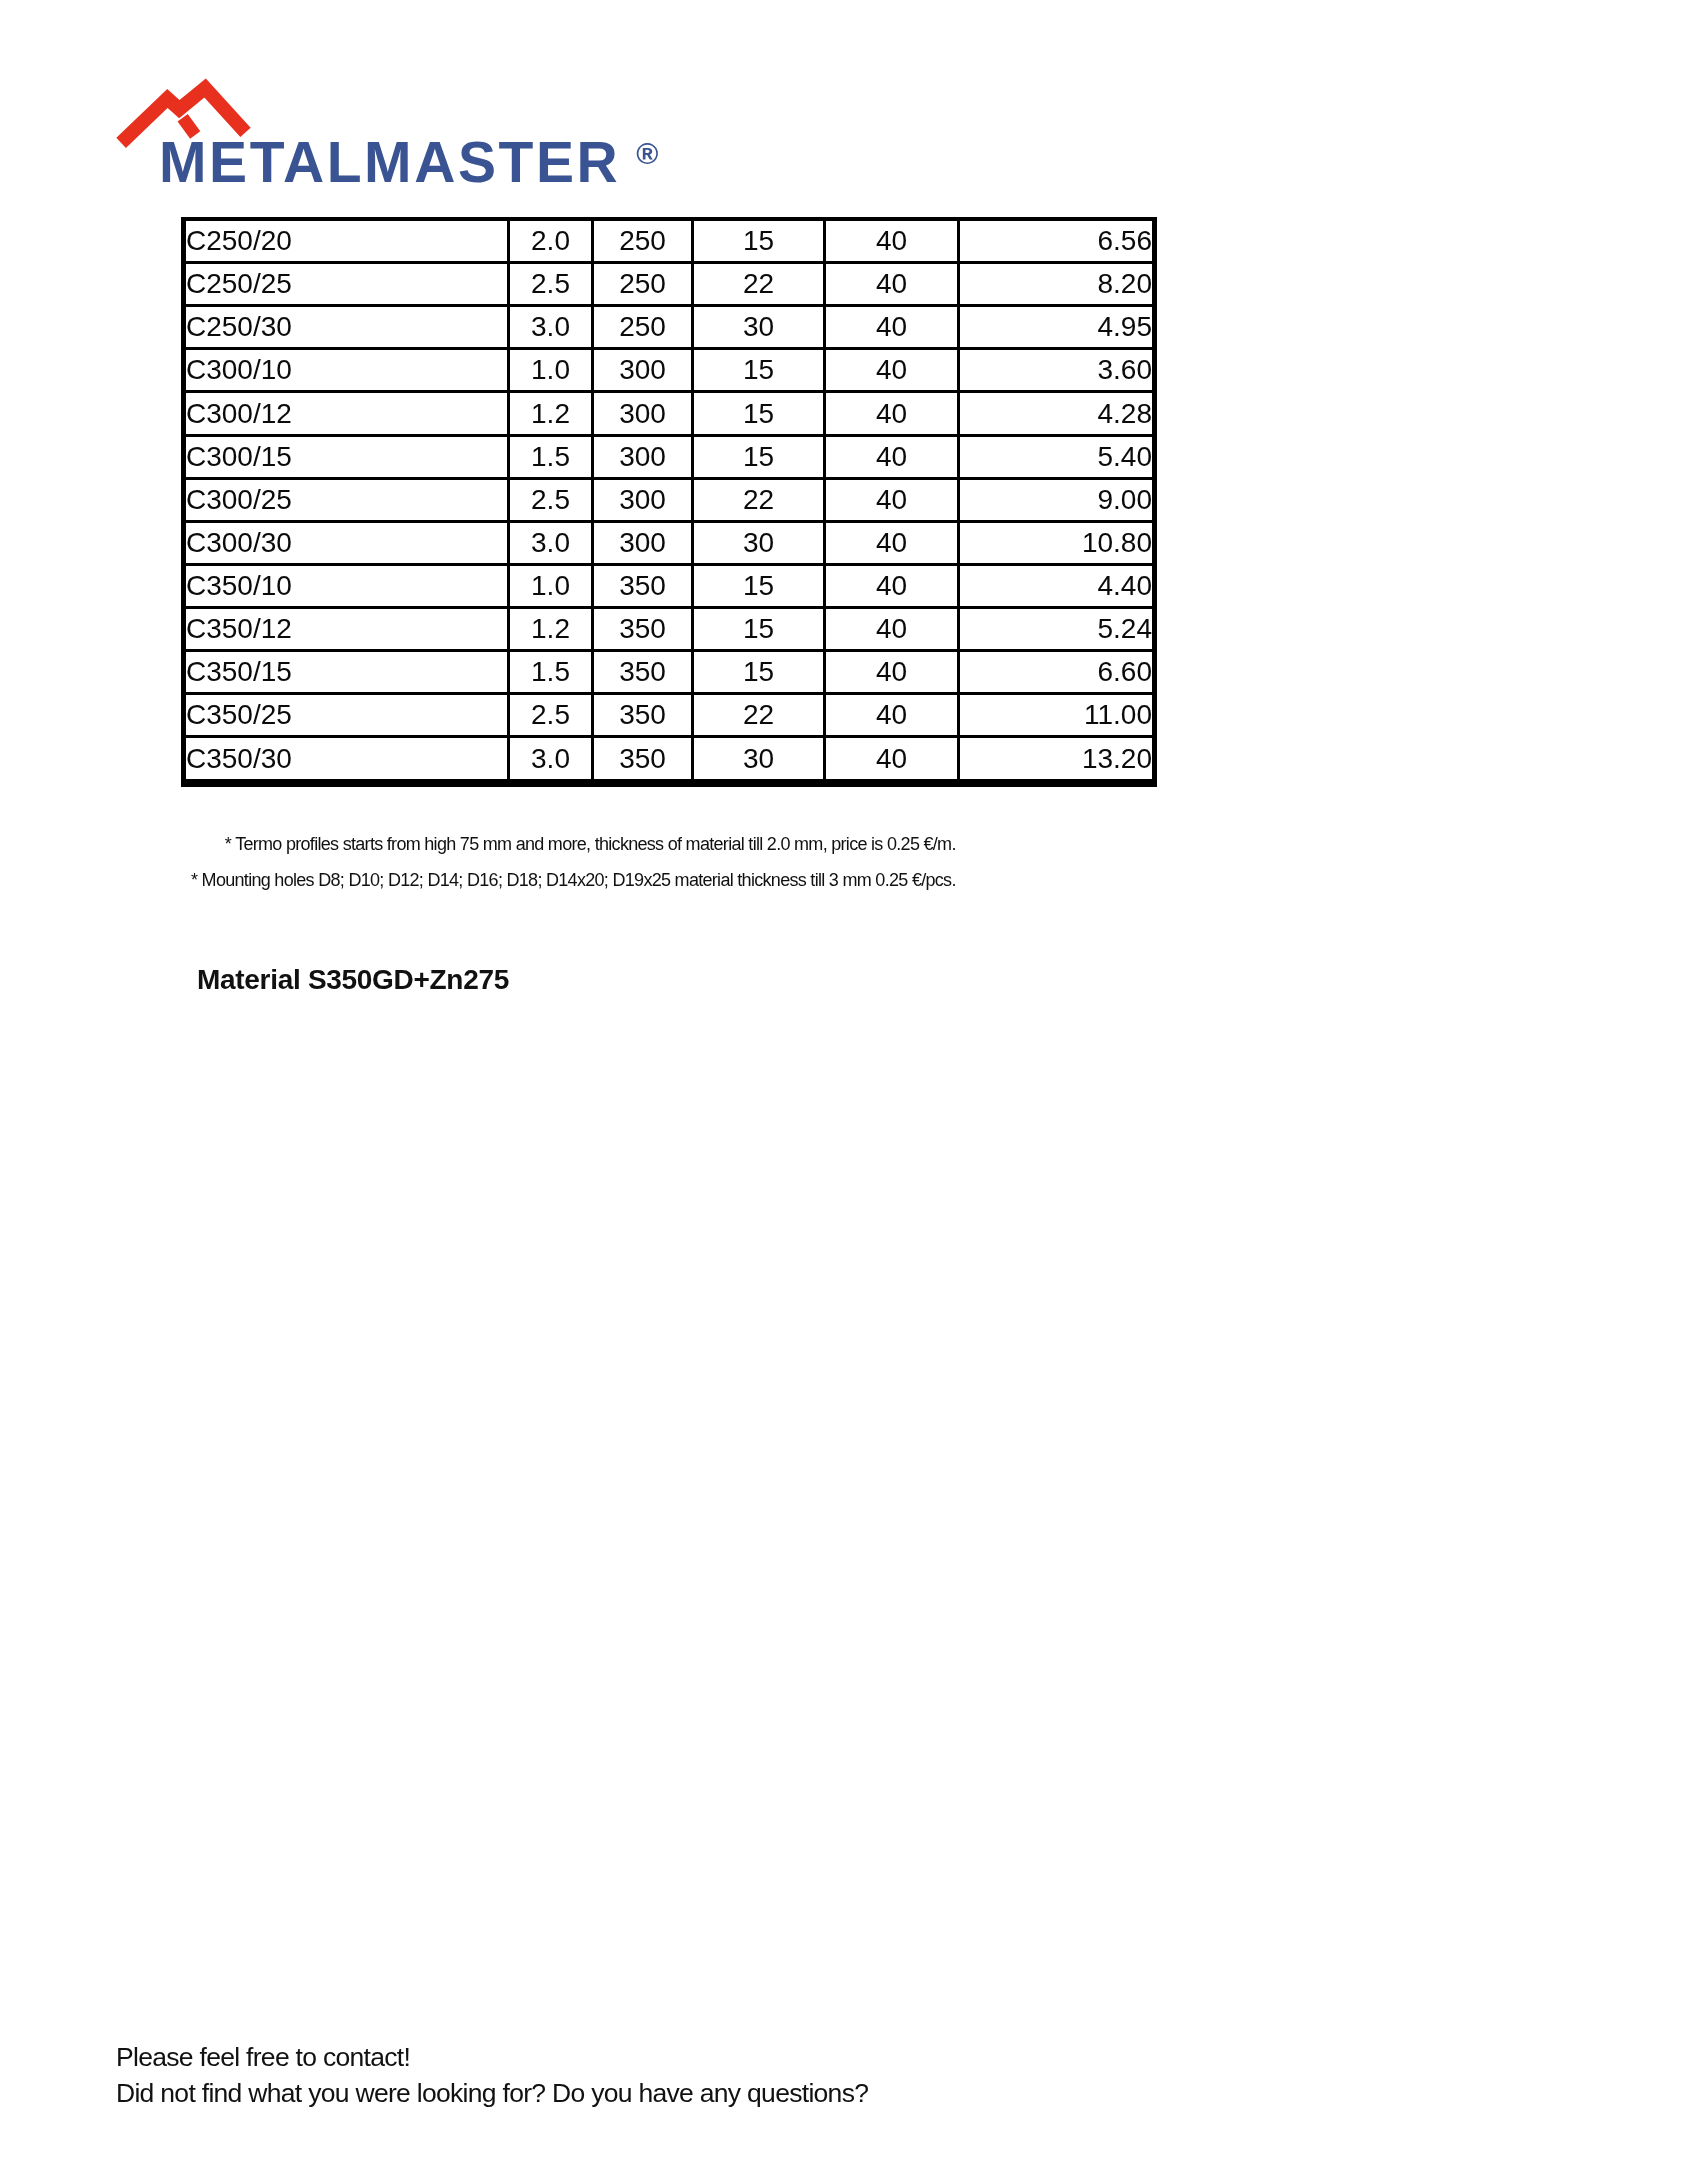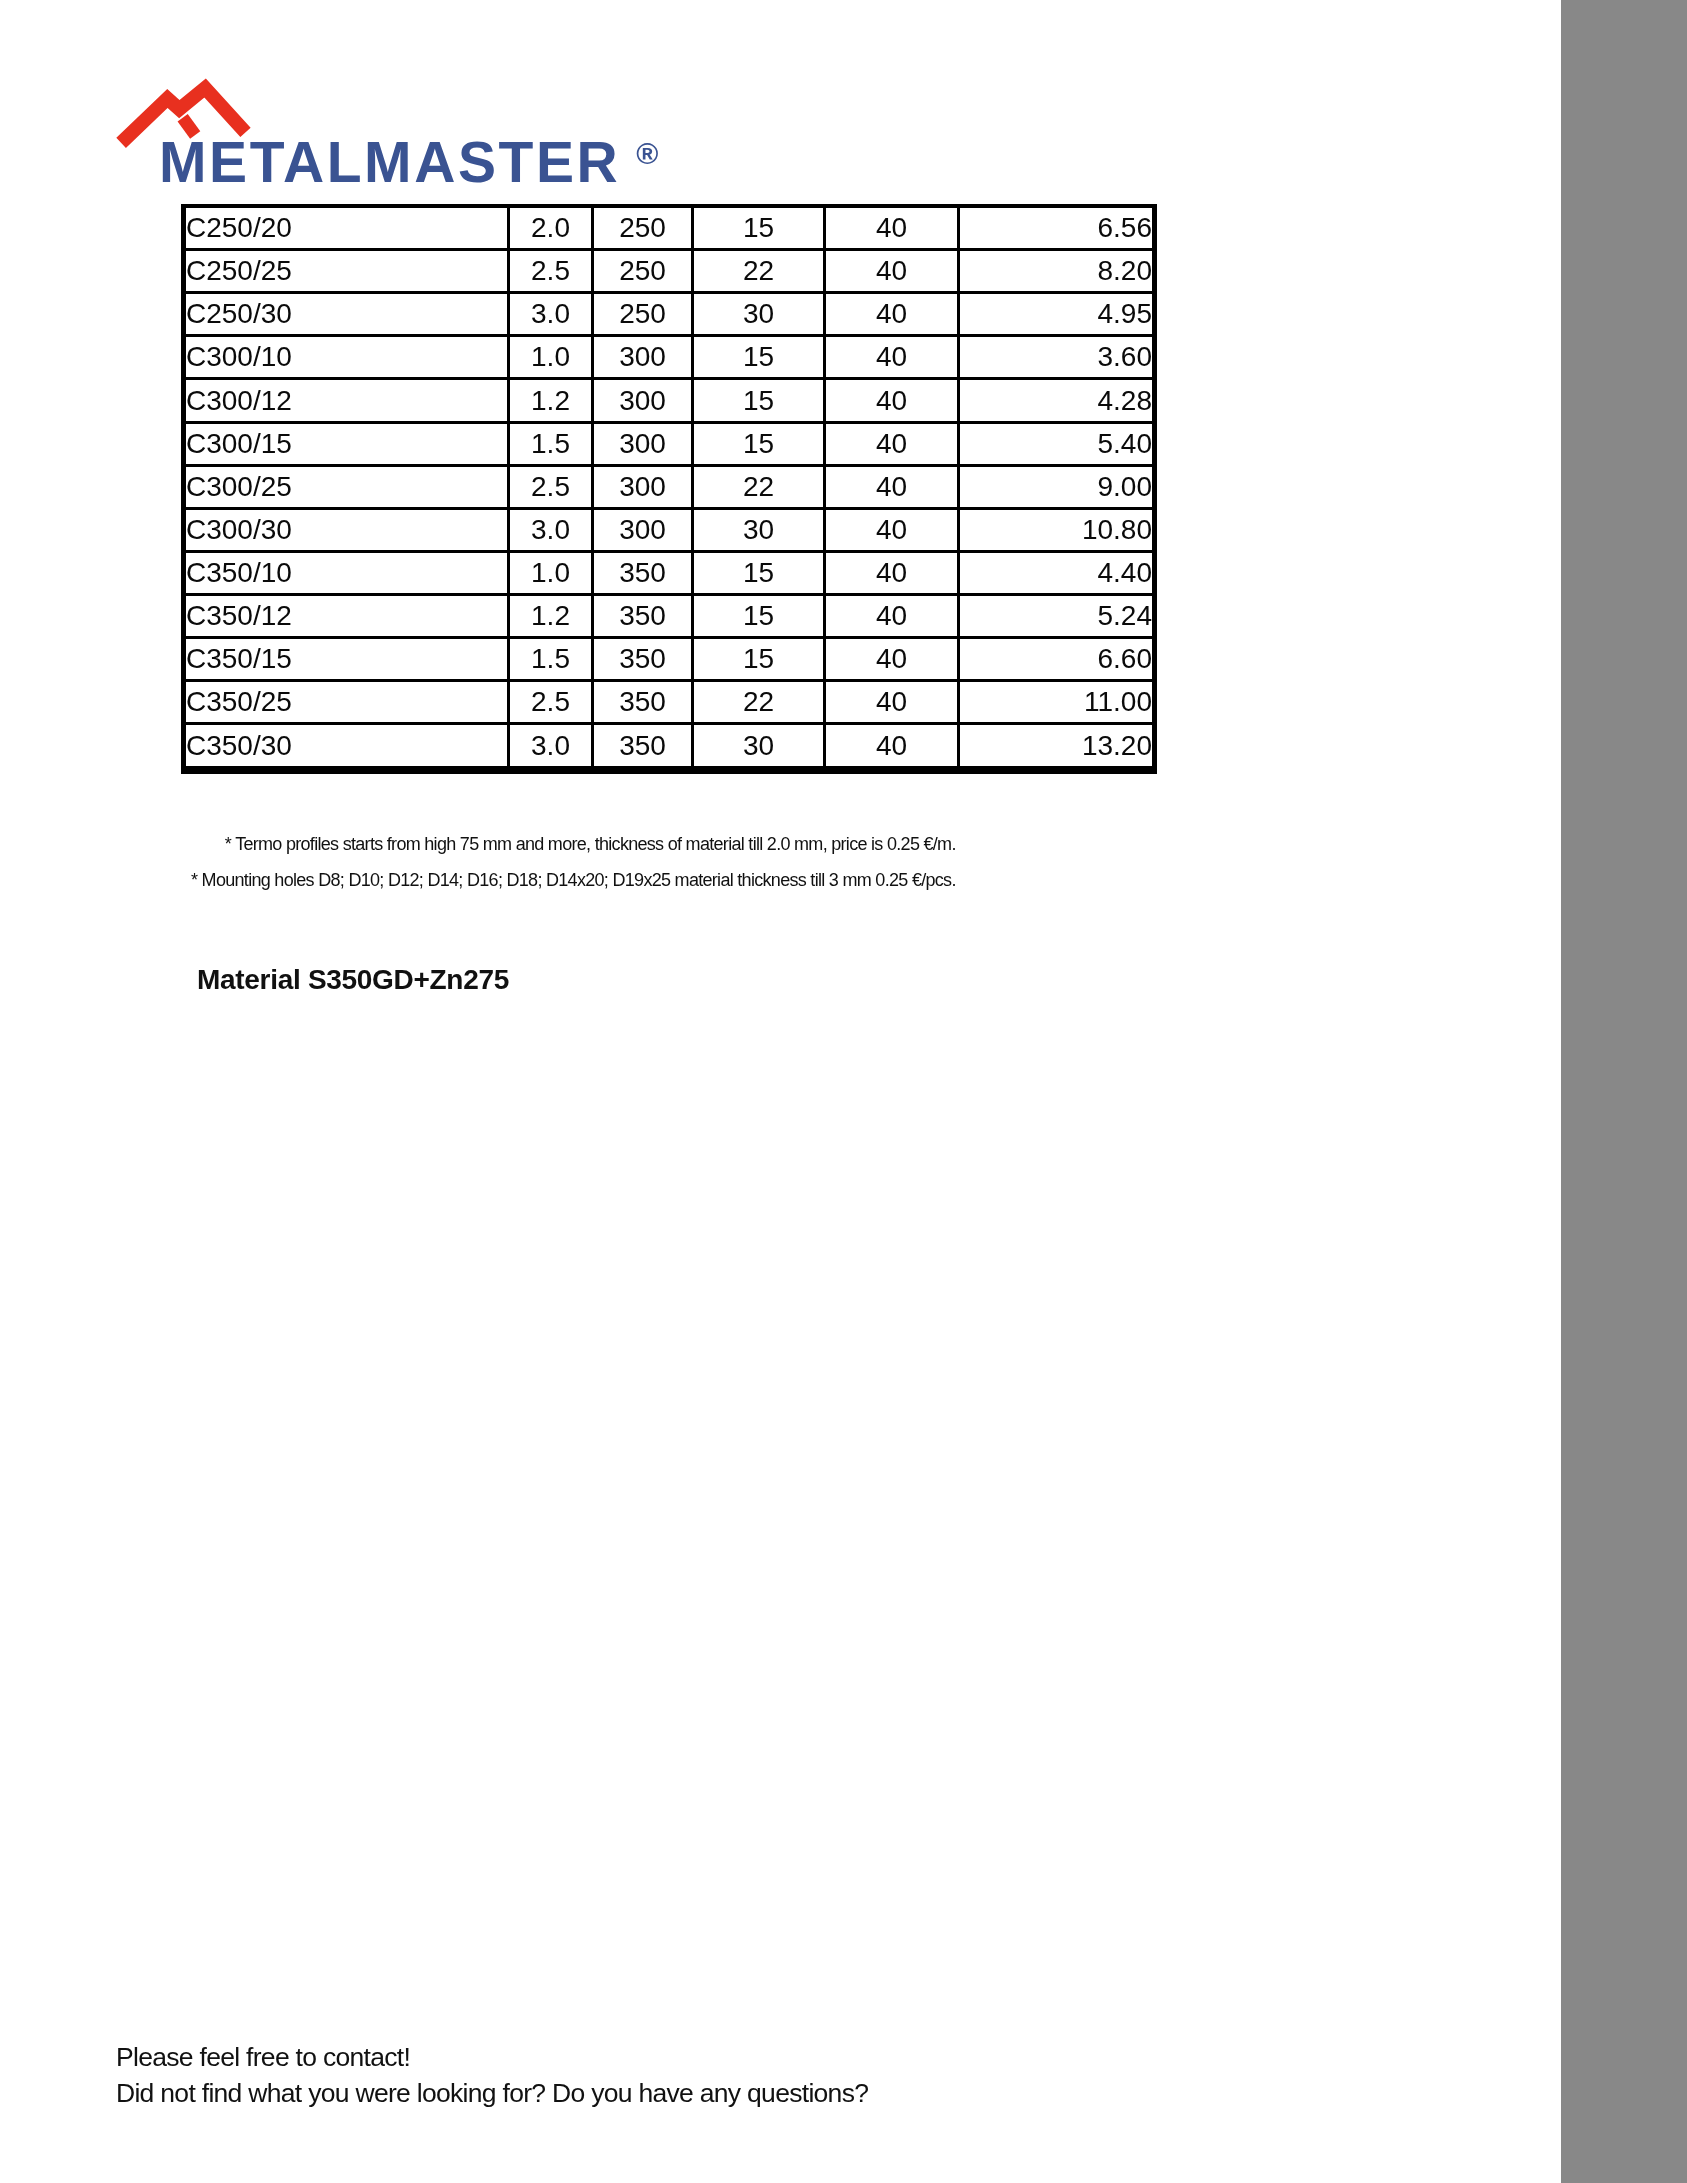--- a/index.html
+++ b/index.html
@@ -3,21 +3,21 @@
 <meta charset="utf-8">
 <style>
   :root{
     --brand-red:#e8301f;
     --brand-blue:#3a5392;
     --ink:#111111;
   }
   html,body{margin:0;padding:0;background:#888;}
   .page{
     position:relative;
-    width:1561px;height:2183px;
+    width:1687px;height:2183px;
     background:#ffffff;
     font-family:"Liberation Sans","DejaVu Sans",sans-serif;
     color:var(--ink);
     overflow:hidden;
   }
   
   .logo-mark{position:absolute;left:0;top:0;pointer-events:none;}
   .logo-mark polyline,.logo-mark line{fill:none;stroke:var(--brand-red);stroke-linejoin:miter;}
   .brand-row{
     position:absolute;left:159px;top:134px;
@@ -27,21 +27,21 @@
   .brand{
     font-size:57px;font-weight:bold;letter-spacing:2.6px;line-height:1;
     color:var(--brand-blue);
   }
   .reg{
     font-size:30px;line-height:1;color:var(--brand-blue);
     margin-left:16px;margin-top:5.3px;font-weight:bold;
   }
   
   table.price{
-    position:absolute;left:181px;top:204px;
+    position:absolute;left:181px;top:217px;
     width:971px;height:570px;
     border-collapse:collapse;table-layout:fixed;
     border-top:4px solid #000;
     border-left:5.3px solid #000;
     border-right:5.3px solid #000;
     border-bottom:8px solid #000;
     font-size:28px;color:#0a0a0a;
   }
   table.price td{
     border:3.3px solid #000;

